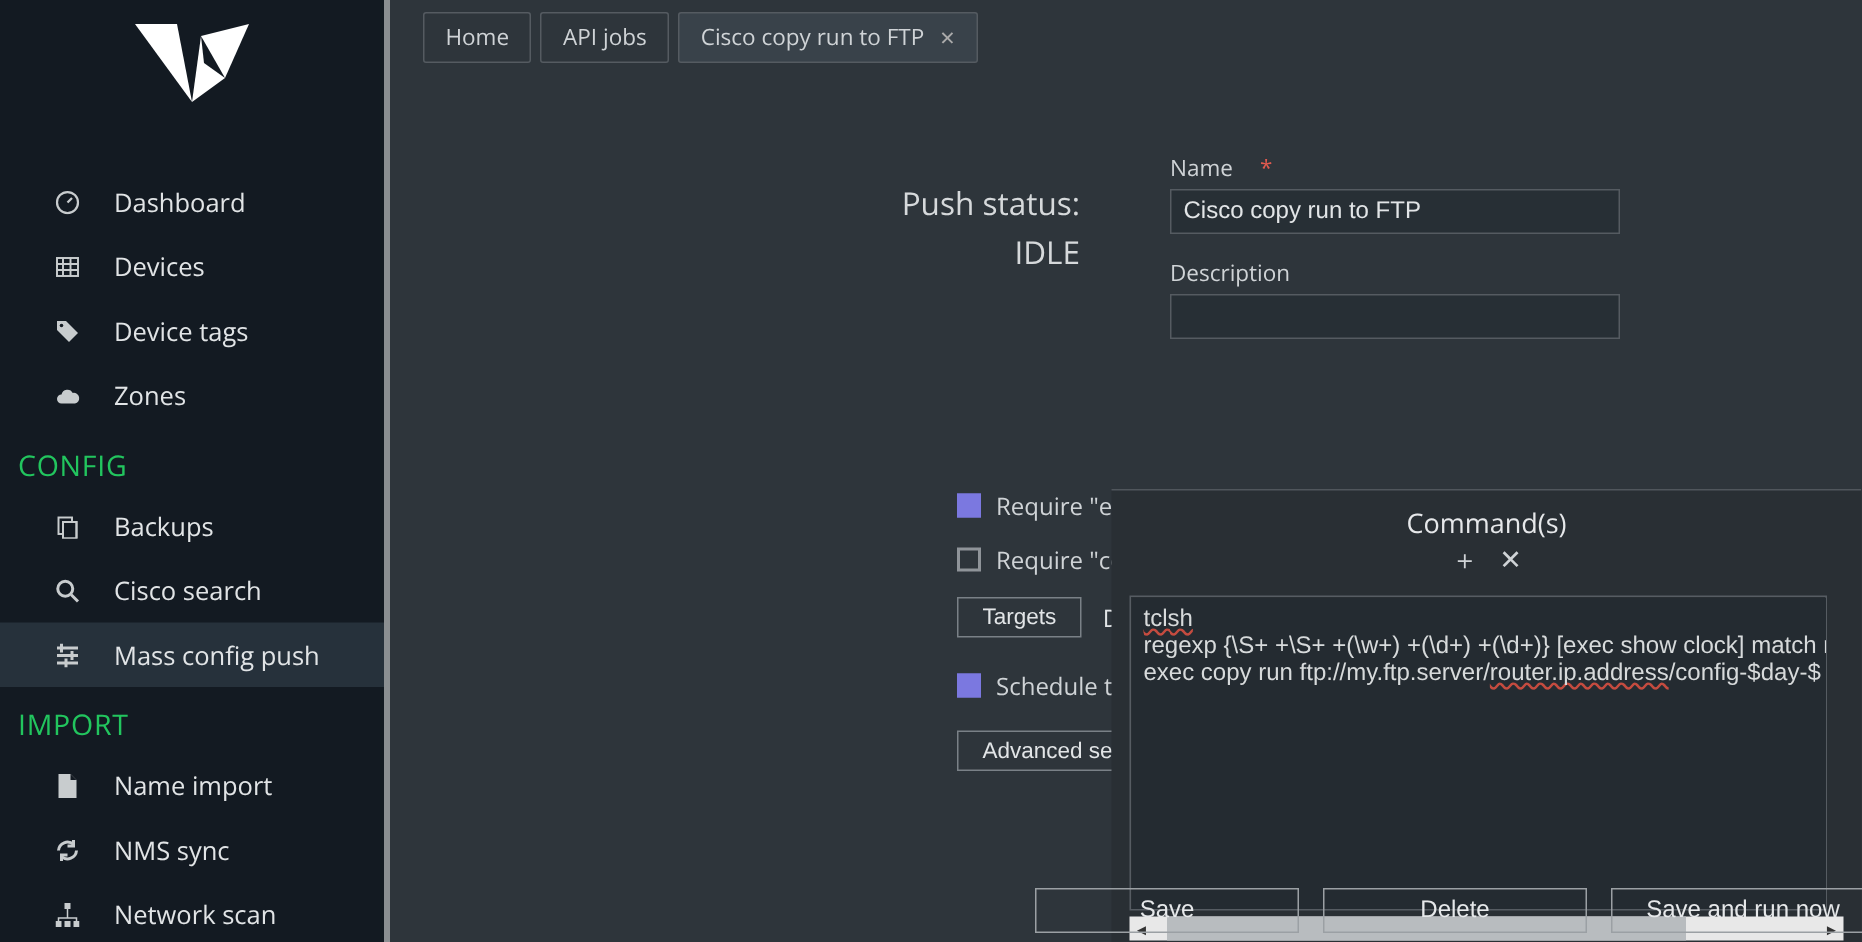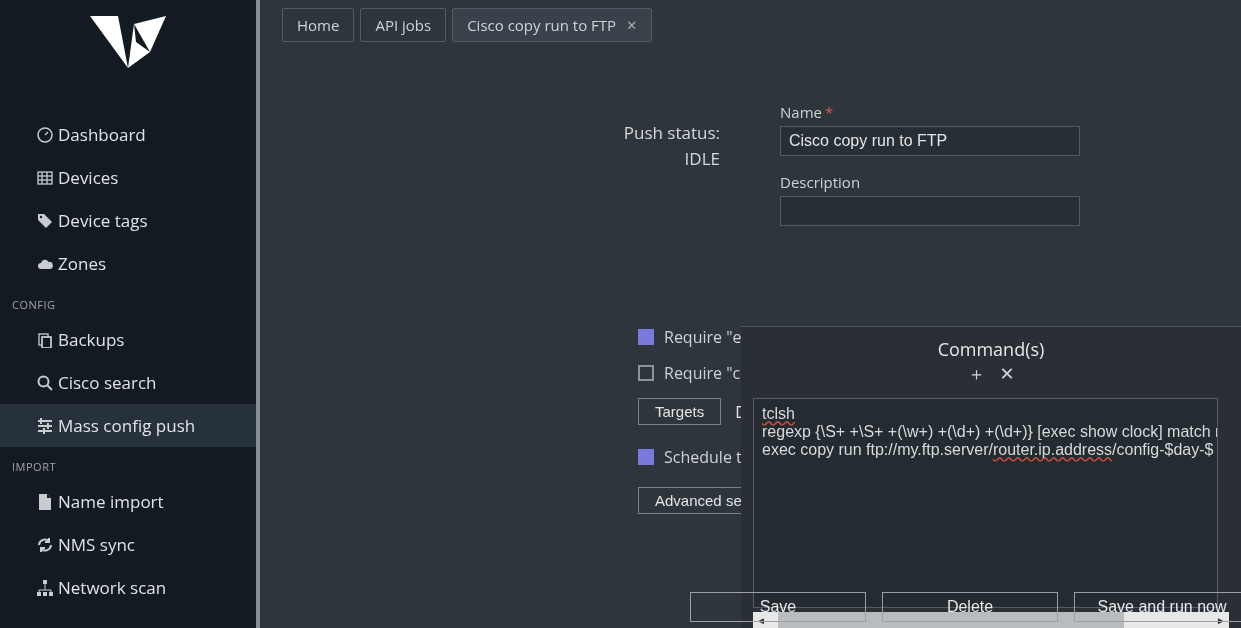--- a/index.html
+++ b/index.html
@@ -3,39 +3,39 @@
 <meta charset="utf-8">
 <style>
   * { box-sizing: border-box; margin: 0; padding: 0; }
   html, body { width: 1241px; height: 628px; overflow: hidden; font-family: "Segoe UI", "Open Sans", Arial, sans-serif; background: #2e353b; color: #cfd3d6; }
   .app { display: flex; height: 100%; }
 
   
   .sidebar { width: 260px; background: #131a22; flex-shrink: 0; padding-top: 6px; border-right: 4px solid #8b8f92; position: relative; overflow: hidden; }
   .logo-wrap { text-align: center; padding: 6px 0 28px; }
   .logo { display: inline-block; }
-  .nav-group-title { color: #a3a3a3; font-size: 11px; letter-spacing: .5px; padding: 6px 12px 6px 12px; }
-  .nav-item { display: flex; align-items: center; gap: 4px; padding: 10px 16px 10px 36px; font-size: 17px; color: #e1e4e6; cursor: pointer; }
+  .nav-group-title { color: #22c55e; font-size: 19px; letter-spacing: .5px; padding: 6px 12px 6px 12px; }
+  .nav-item { display: flex; align-items: center; gap: 22px; padding: 10px 16px 10px 36px; font-size: 17px; color: #e1e4e6; cursor: pointer; }
   .nav-item.active { background: #26313b; }
   .nav-item .icon { width: 18px; display:flex; justify-content:center; font-size:15px; color:#c8ccce; }
   .nav-sep { height: 6px; }
 
   
   .main { flex: 1; display: flex; flex-direction: column; position: relative; justify-content: center; }
   .tabs { display: flex; gap: 6px; padding: 8px 10px 0 22px; }
   .tab { border: 1px solid #555b61; background: #2e353b; color: #cfd3d6; padding: 6px 14px; font-size: 15px; border-radius: 2px; cursor: pointer; display:flex; align-items:center; gap:10px; }
   .tab.active { background: #39424a; }
   .tab .close { font-size: 13px; color:#aaa; }
 
   .content { flex: 1; position: relative; padding: 60px 30px 0 40px; overflow: hidden; }
 
   .row-top { display: flex; align-items: flex-start; gap: 60px; margin-left: 260px; }
-  .push-status { text-align: right; font-size: 17px; color: #d6d9db; line-height: 1.55; margin-top: 18px; width: 160px;}
+  .push-status { text-align: right; font-size: 21px; color: #d6d9db; line-height: 1.55; margin-top: 18px; width: 160px;}
   .form-col { }
-  .form-label { font-size: 15px; color: #cfd3d6; margin-bottom: 4px; display:flex; align-items:center; gap:3px;}
+  .form-label { font-size: 15px; color: #cfd3d6; margin-bottom: 4px; display:flex; align-items:center; gap:18px;}
   .req { color: #e05a4f; }
   .text-input { width: 300px; height: 30px; background: #272f35; border: 1px solid #555b61; color: #e2e5e7; padding: 0 8px; font-size: 16px; }
   .form-field { margin-bottom: 16px; }
 
   .opts { margin-top: 84px; margin-left: 338px; width: 400px; }
   .checkbox-row { display: flex; align-items: center; gap: 10px; font-size: 16px; color: #cfd3d6; margin-bottom: 14px; }
   .chk { width: 16px; height: 16px; border: 2px solid #8f9499; display:inline-block; position:relative;}
   .chk.checked { background: #7b78e0; border-color:#7b78e0; }
   .help-ic { width:16px; height:16px; border-radius:50%; background:#3b6ea3; color:#e8eef5; font-size:11px; display:inline-flex; align-items:center; justify-content:center; cursor:pointer;}
 

